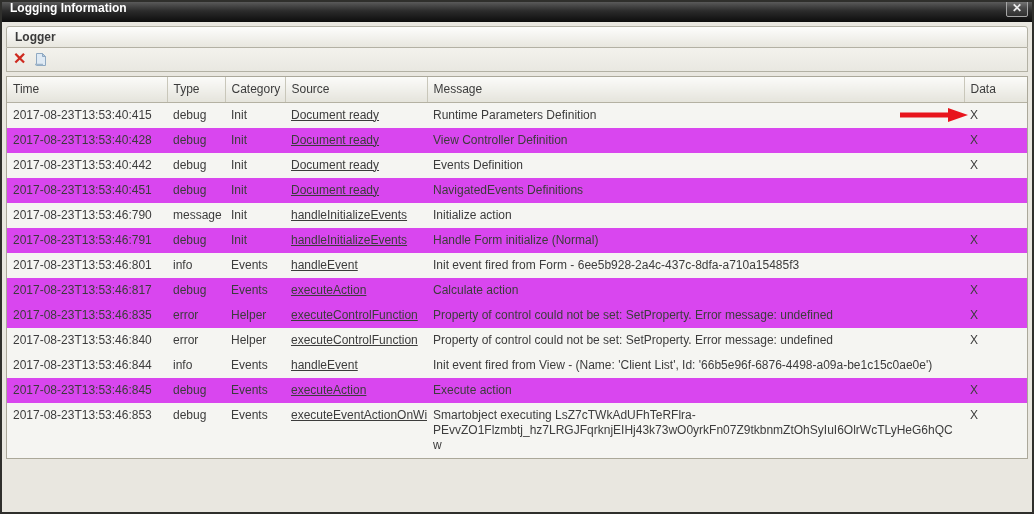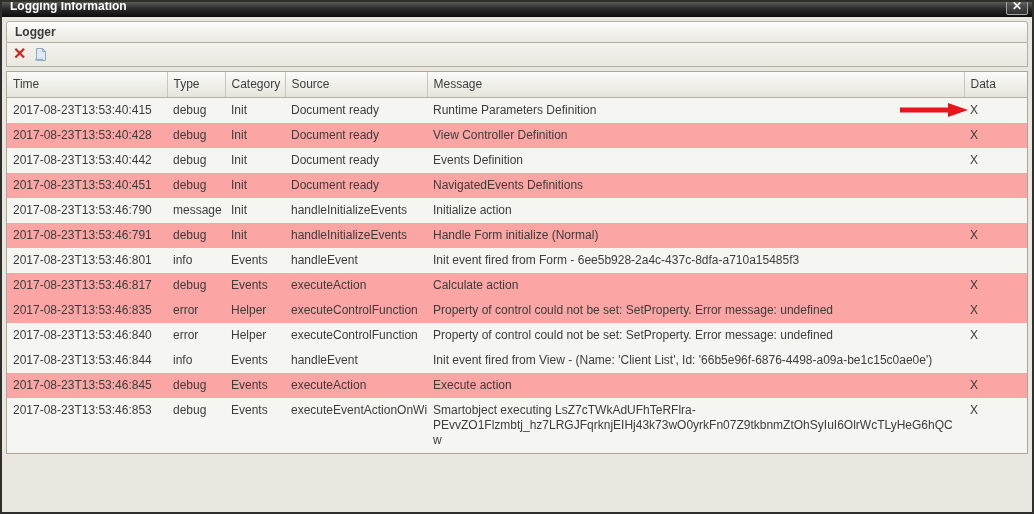--- a/index.html
+++ b/index.html
@@ -9,21 +9,21 @@
     width:1034px; height:514px;
     border:2px solid #2f2f2c;
     background:#e9e7e0;
     overflow:hidden;
     font-family:"Liberation Sans", sans-serif;
     position:relative;
   }
 
   
   .titlebar {
-    height:15px;
+    height:20px;
     background:linear-gradient(#5a5a5a 0%, #2b2b2b 45%, #0d0d0d 100%);
     display:flex; align-items:center;
     padding:0 4px 8px 8px;
     gap:40px;
   }
   .titlebar-title { color:#ffffff; font-weight:bold; font-size:12px; flex:1; }
   .close-btn {
     width:22px; height:18px;
     background:linear-gradient(#858585, #4a4a4a 50%, #303030);
     border:1px solid #a6a6a6;
@@ -63,22 +63,22 @@
   thead th {
     background:linear-gradient(#fbfbf9, #e5e4dc);
     border-right:1px solid #c9c7ba;
     border-bottom:1px solid #b4b1a3;
     font-weight:normal; text-align:left;
     padding:5px 6px; height:25px;
   }
   thead th:last-child { border-right:none; }
   tbody td { padding:5px 6px; vertical-align:top; line-height:15px; }
   tr.odd  { background:#f5f5f2; }
-  tr.even { background:#fca5a5; }
-  .cell-source  { white-space:nowrap; overflow:hidden; }
+  tr.even { background:#d946ef; }
+  .cell-source  { white-space:nowrap; overflow:hidden;text-decoration:underline; }
   .cell-message { word-wrap:break-word; overflow-wrap:break-word; }
   .cell-data { position:relative; }
   .data-x { cursor:pointer; }
 
   
   .annotation-arrow {
     position:absolute; left:-64px; top:4px;
     width:68px; height:16px;
     pointer-events:none;
   }

